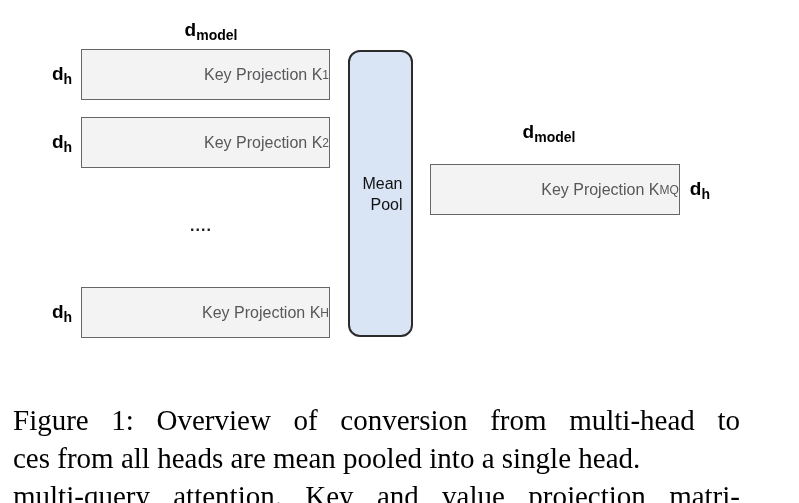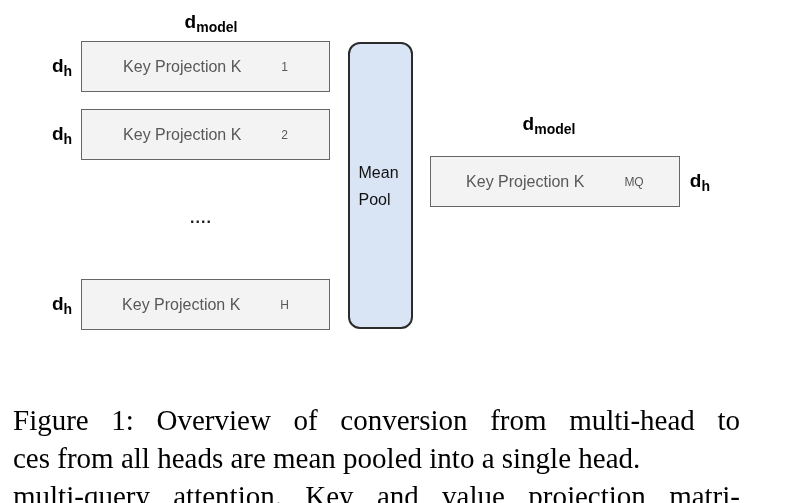--- a/index.html
+++ b/index.html
@@ -11,21 +11,21 @@
     position: relative;
     width: 799px;
     height: 503px;
     background: #ffffff;
     overflow: hidden;
     font-family: "Liberation Sans", sans-serif;
   }
   
   #diagram {
     position: absolute;
-    left: 0; top: 4px;
+    left: 0; top: 12px;
     width: 799px; height: 350px;
   }
   .dim-label {
     font-weight: bold;
     font-size: 19px;
     color: #000;
     white-space: nowrap;
   }
   .dim-label sub {
     font-size: 14px;
@@ -63,25 +63,24 @@
     box-sizing: border-box;
   }
   .proj-box {
     width: 270px;
     height: 51px;
     box-sizing: border-box;
     background: var(--box-fill, #f3f3f3);
     border: 1.5px solid var(--box-border, #666666);
     display: flex;
     align-items: center;
-    justify-content: center;
+    justify-content: flex-end;
     color: var(--box-text, #58585a);
     font-size: 16px;
     white-space: nowrap;
-    gap: 40px;
   }
   .proj-box sub {
     font-size: 12px;
     vertical-align: -0.3em;
     line-height: 1;
   }
   .ellipsis {
     position: absolute;
     left: 82px; top: 206px;
     width: 238px;
@@ -99,23 +98,23 @@
     box-sizing: border-box;
     background: var(--pool-fill, #d9e4f5);
     border: 2px solid var(--pool-border, #2b2b2b);
     border-radius: 12px;
     display: flex;
     align-items: center;
     justify-content: center;
   }
   .mean-pool .pool-label {
     font-size: 16px;
-    line-height: 27px;
+    line-height: 21px;
     color: var(--pool-text, #111111);
-    text-align: left;
+    text-align: right;
     width: 44px;
   }
   .mq-row {
     position: absolute;
     left: 430px; top: 152px;
     width: 280px; height: 51px;
     display: flex;
     align-items: center;
   }
   .mq-row .dim-label {

